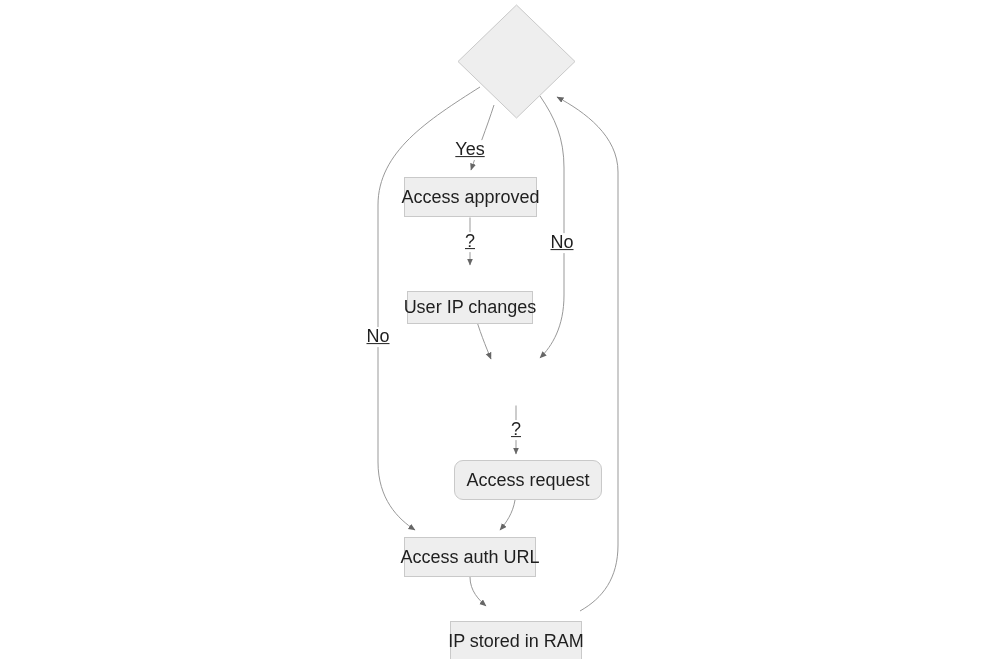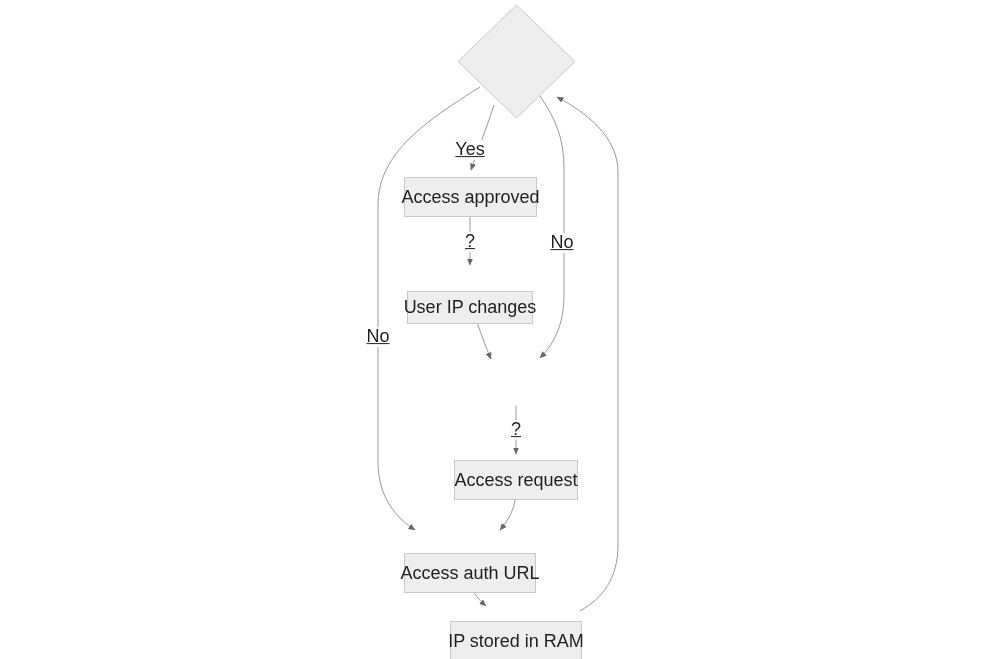--- a/index.html
+++ b/index.html
@@ -82,23 +82,23 @@
 
     <polygon class="node-shape" points="516.5,5 575,61.5 516.5,118 458,61.5"></polygon>
   </svg>
 
 
   <div class="node" style="left:404px; top:177px; width:133px; height:40px;">Access approved</div>
 
   <div class="node" style="left:407px; top:271px; width:126px; height:33px;margin-top:20px;">User IP changes</div>
 
 
-  <div class="node" style="left:454px; top:460px; width:124px; height:40px;">Access request</div>
+  <div class="node" style="left:454px; top:460px; width:148px; height:40px;border-radius:9px;">Access request</div>
 
-  <div class="node" style="left:404px; top:537px; width:132px; height:40px;margin-top:16px;">Access auth URL</div>
+  <div class="node" style="left:404px; top:537px; width:132px; height:40px;">Access auth URL</div>
 
   <div class="node" style="left:450px; top:613px; width:132px; height:40px;margin-top:8px;">IP stored in RAM</div>
 
   <div class="edge-label" style="left:470px; top:150px;">Yes</div>
 
   <div class="edge-label" style="left:470px; top:242px;">?</div>
 
   <div class="edge-label" style="left:562px; top:243px;">No</div>
 
   <div class="edge-label" style="left:516px; top:430px;">?</div>

